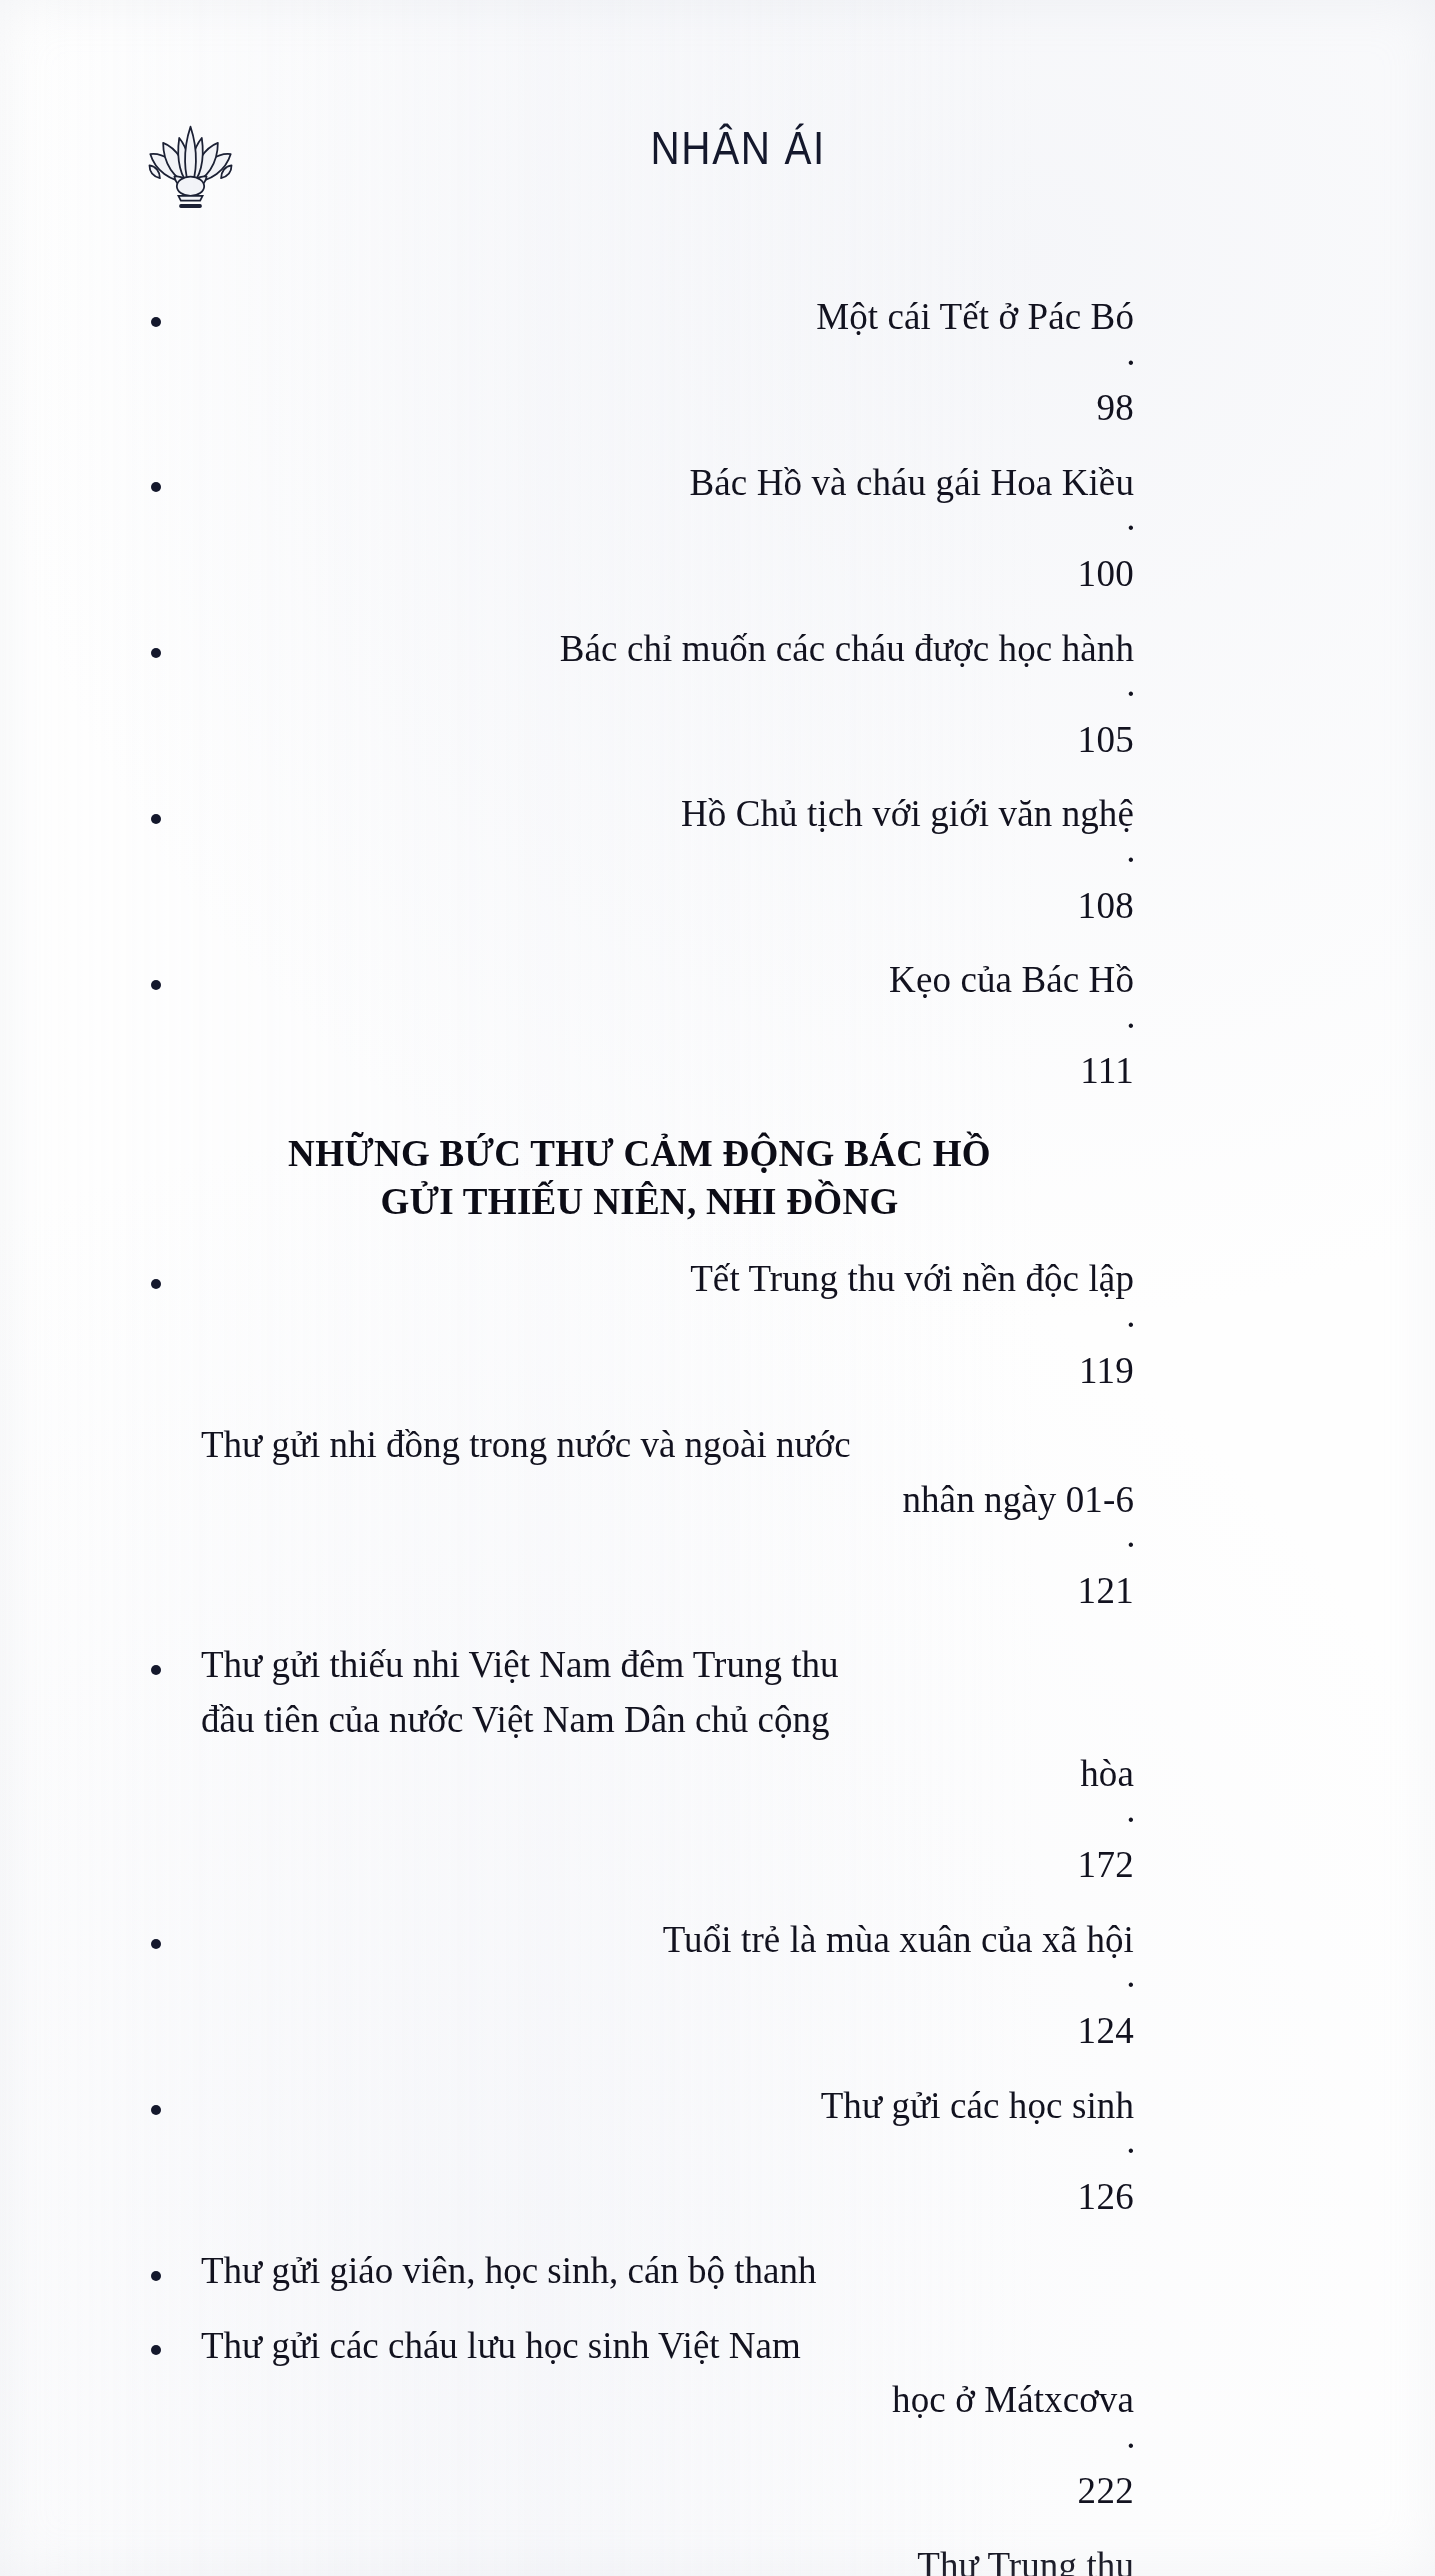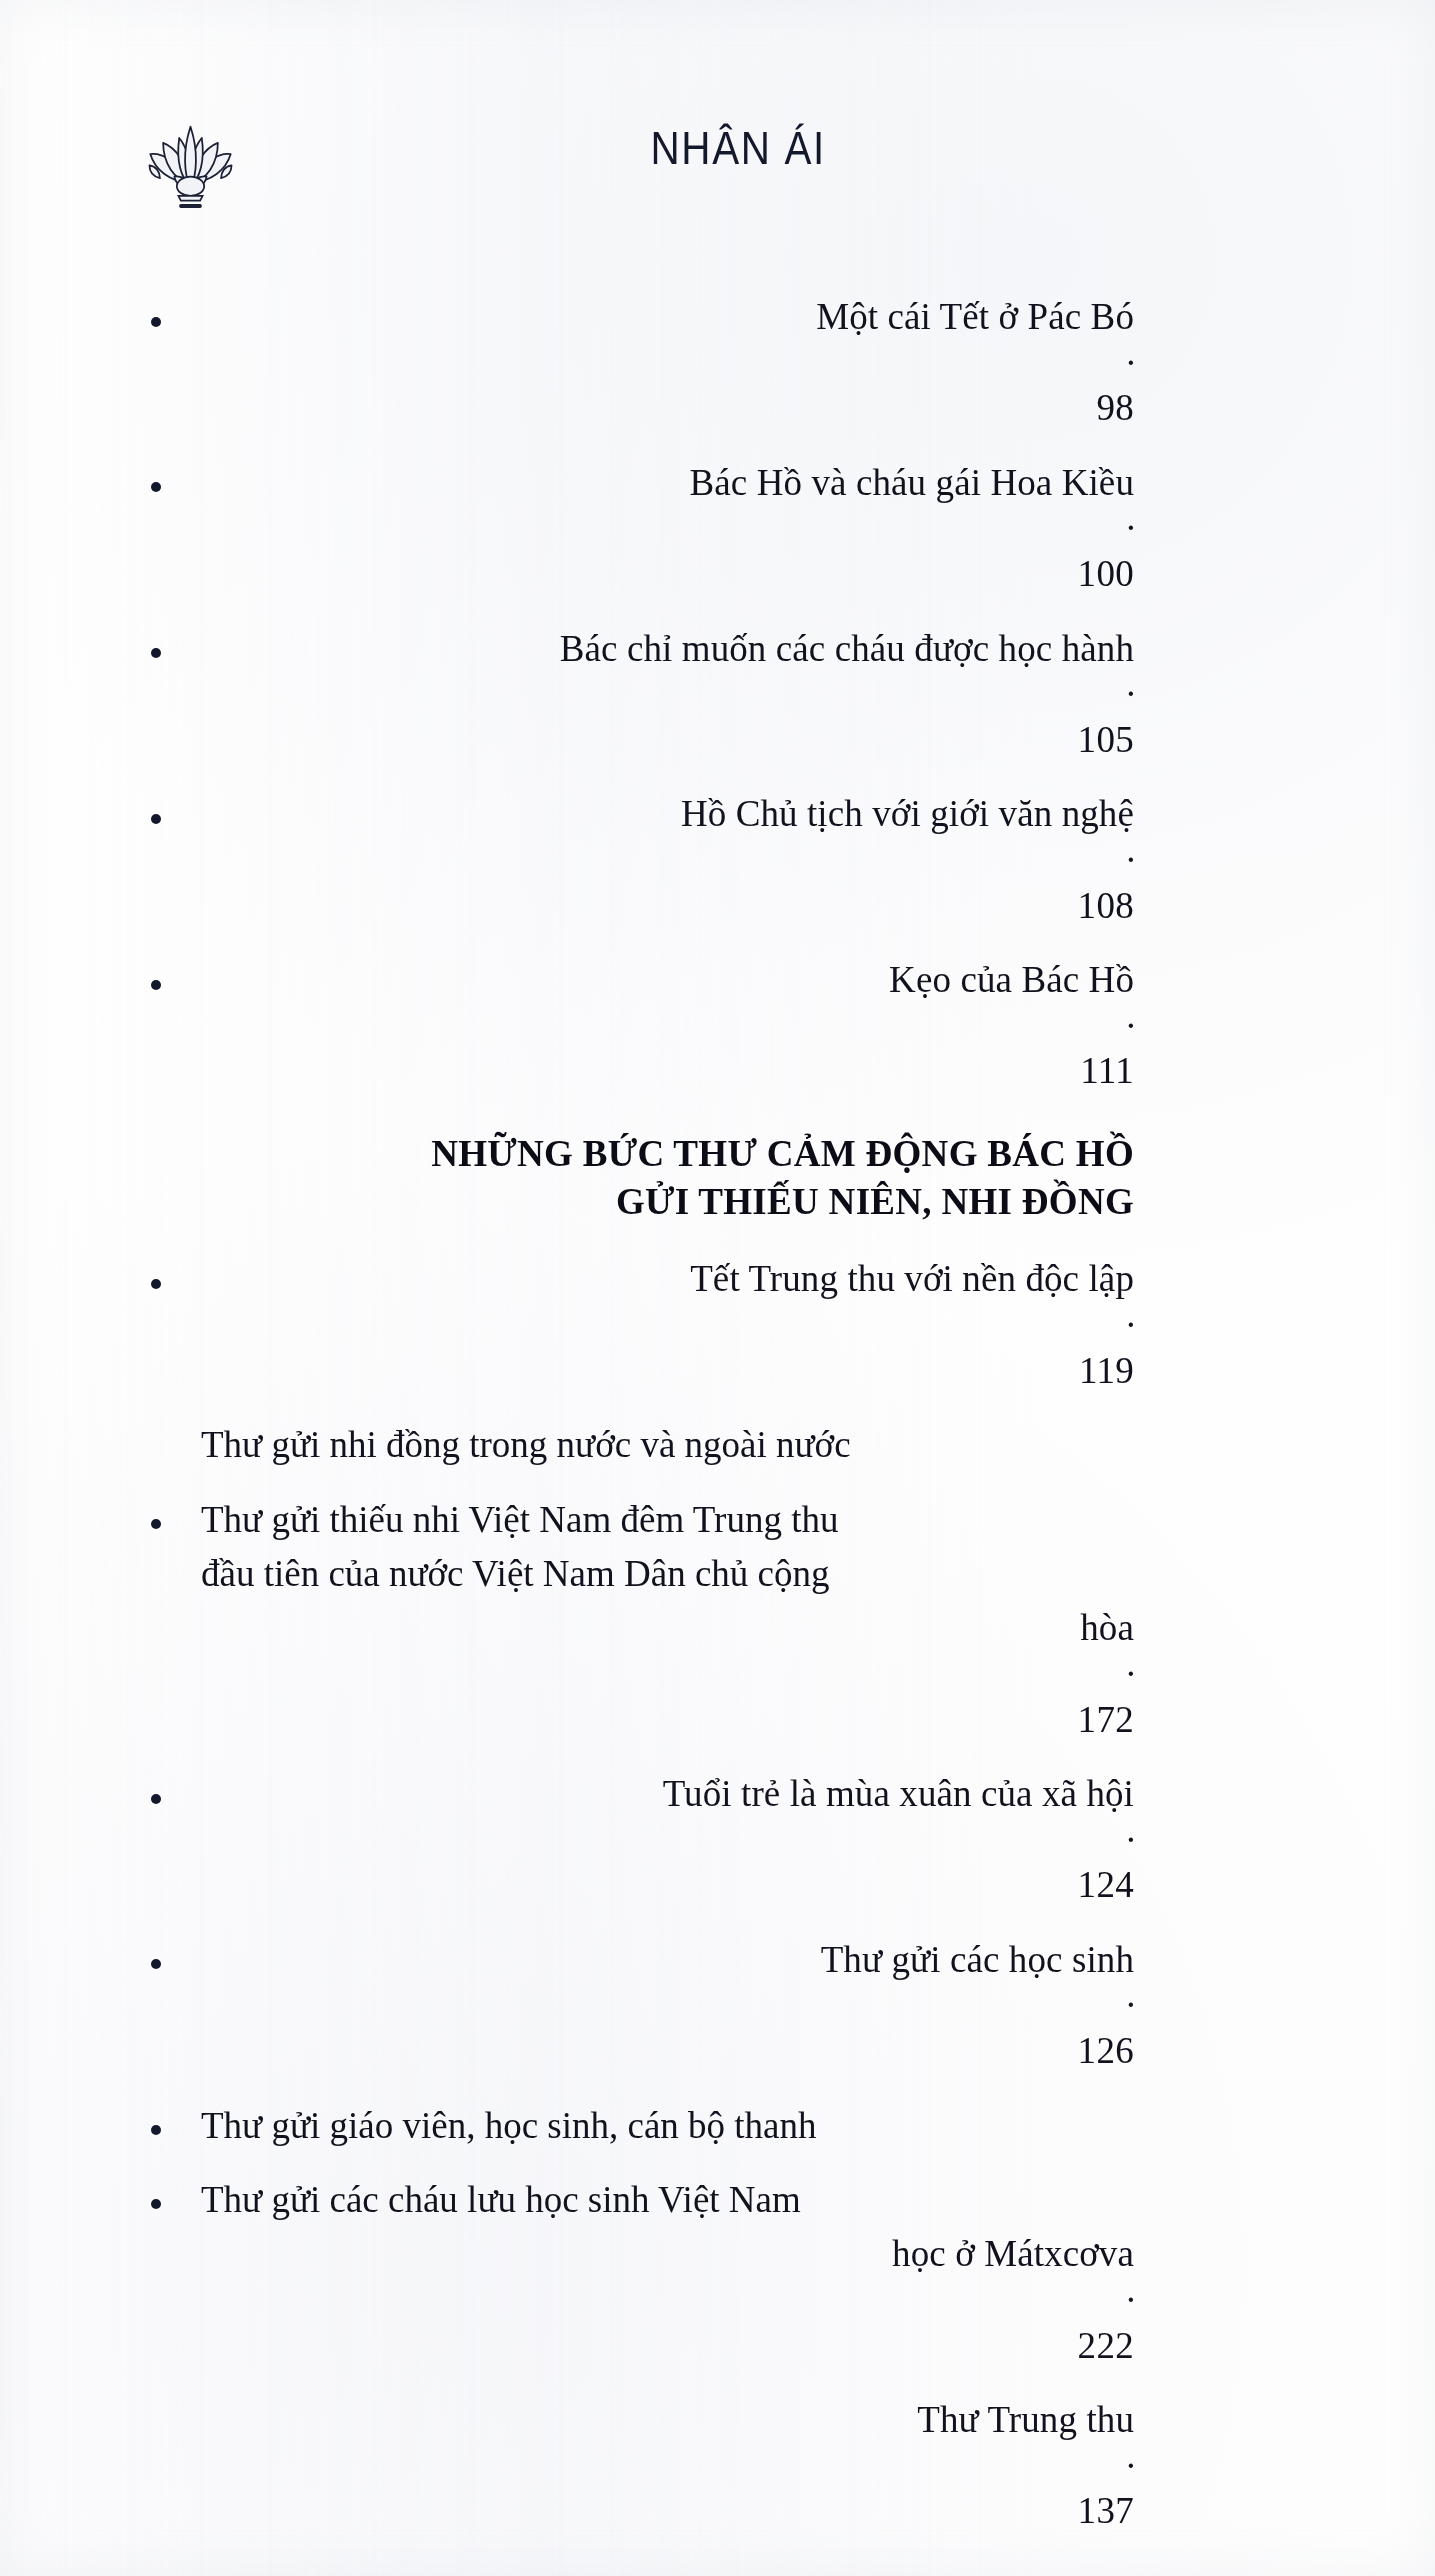--- a/index.html
+++ b/index.html
@@ -126,21 +126,21 @@
     font-size: 37px;
     line-height: 1.47;
     white-space: nowrap;
     color: #12121f;
   }
 
   
   .section-heading {
     margin: 31px 0 26.5px 0;
     padding-left: 0;
-    text-align: right;
+    text-align: center;
     font-family: "Liberation Serif", "DejaVu Serif", serif;
     font-weight: 700;
     font-size: 37px;
     line-height: 1.30;
     letter-spacing: 0.3px;
     color: #0c0c16;
   }
   .section-heading .hl { display: block; }
 
   
@@ -251,20 +251,25 @@
         <div class="toc-entry">
           <span class="bullet"></span>
           <div class="entry-line">
             <span class="label">Tết Trung thu với nền độc lập</span>
             <span class="leader"></span>
             <span class="page-no">119</span>
           </div>
         </div>
         <div class="toc-entry no-bullet">
           <div class="entry-wrap">Thư gửi nhi đồng trong nước và ngoài nước</div>
+          <div class="entry-line">
+            <span class="label">nhân ngày 01-6</span>
+            <span class="leader"></span>
+            <span class="page-no">121</span>
+          </div>
         </div>
         <div class="toc-entry">
           <span class="bullet"></span>
           <div class="entry-wrap">Thư gửi thiếu nhi Việt Nam đêm Trung thu</div>
           <div class="entry-wrap">đầu tiên của nước Việt Nam Dân chủ cộng</div>
           <div class="entry-line">
             <span class="label">hòa</span>
             <span class="leader"></span>
             <span class="page-no">172</span>
           </div>

